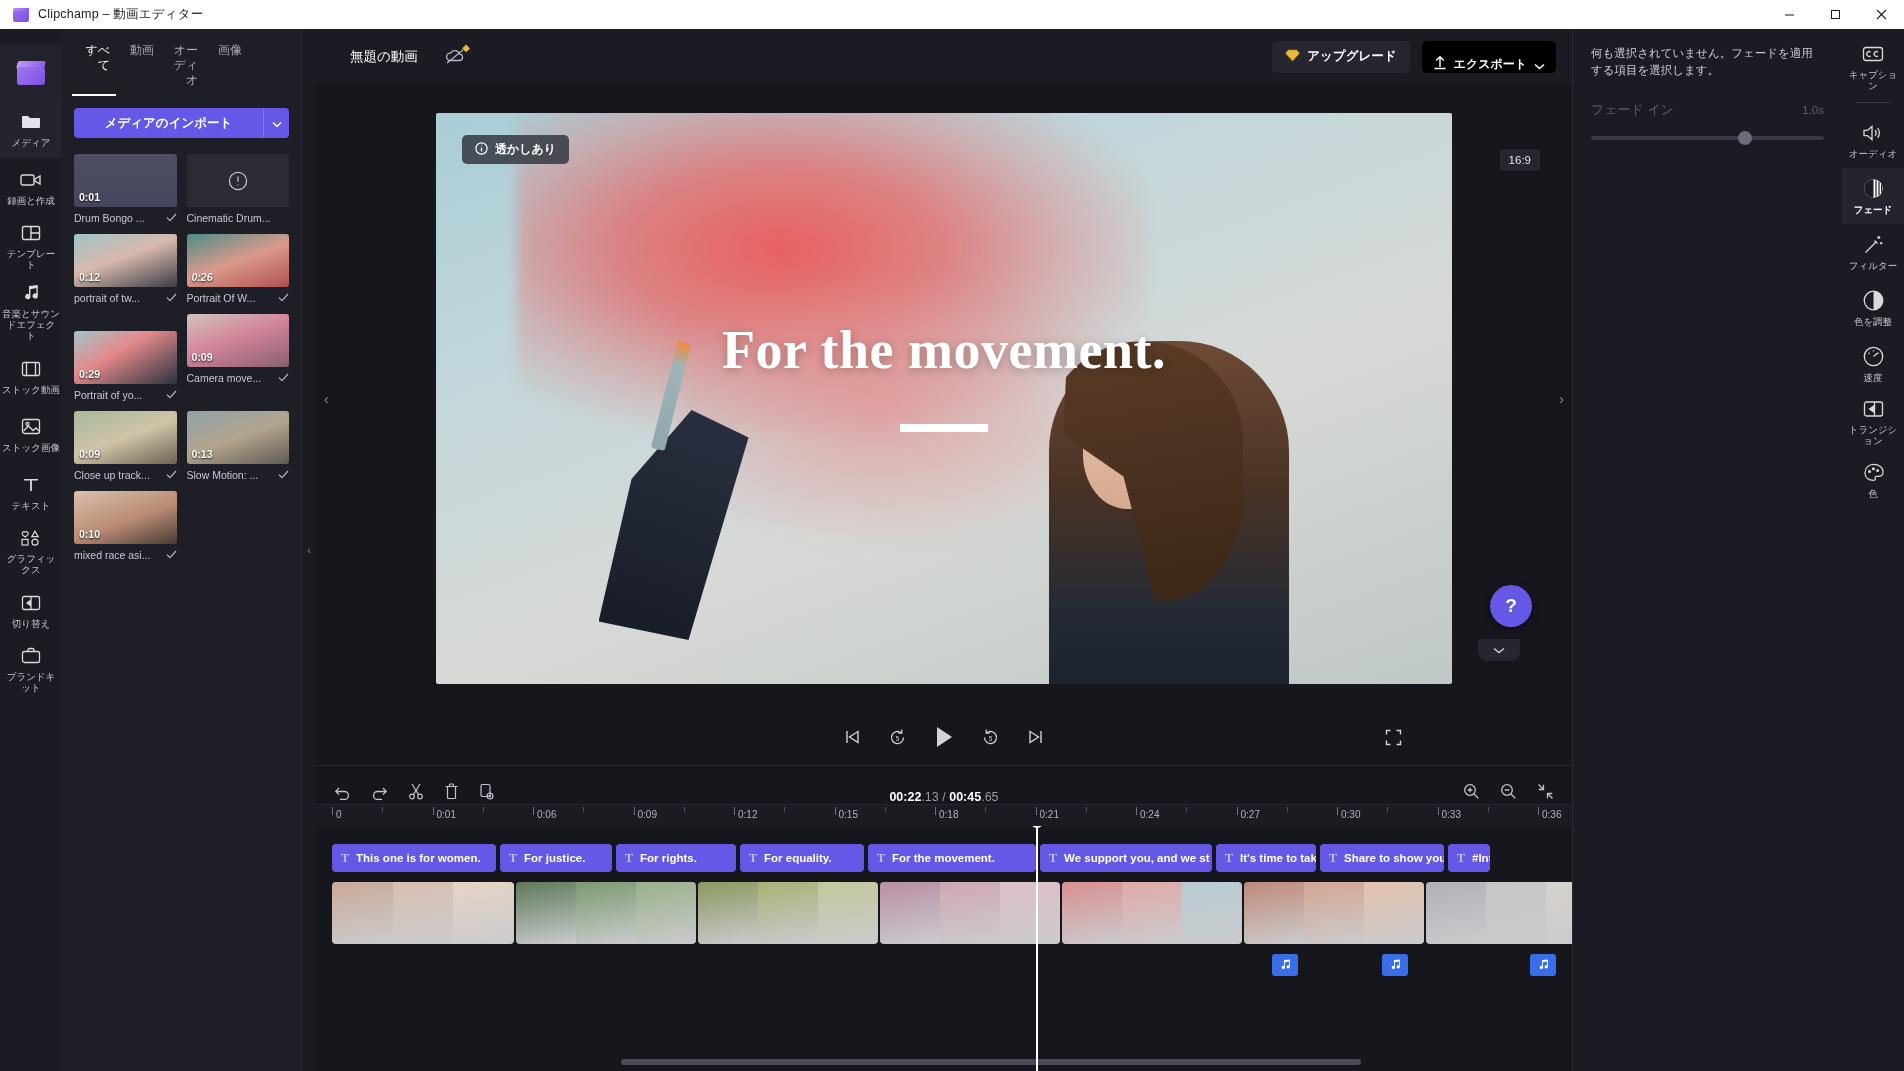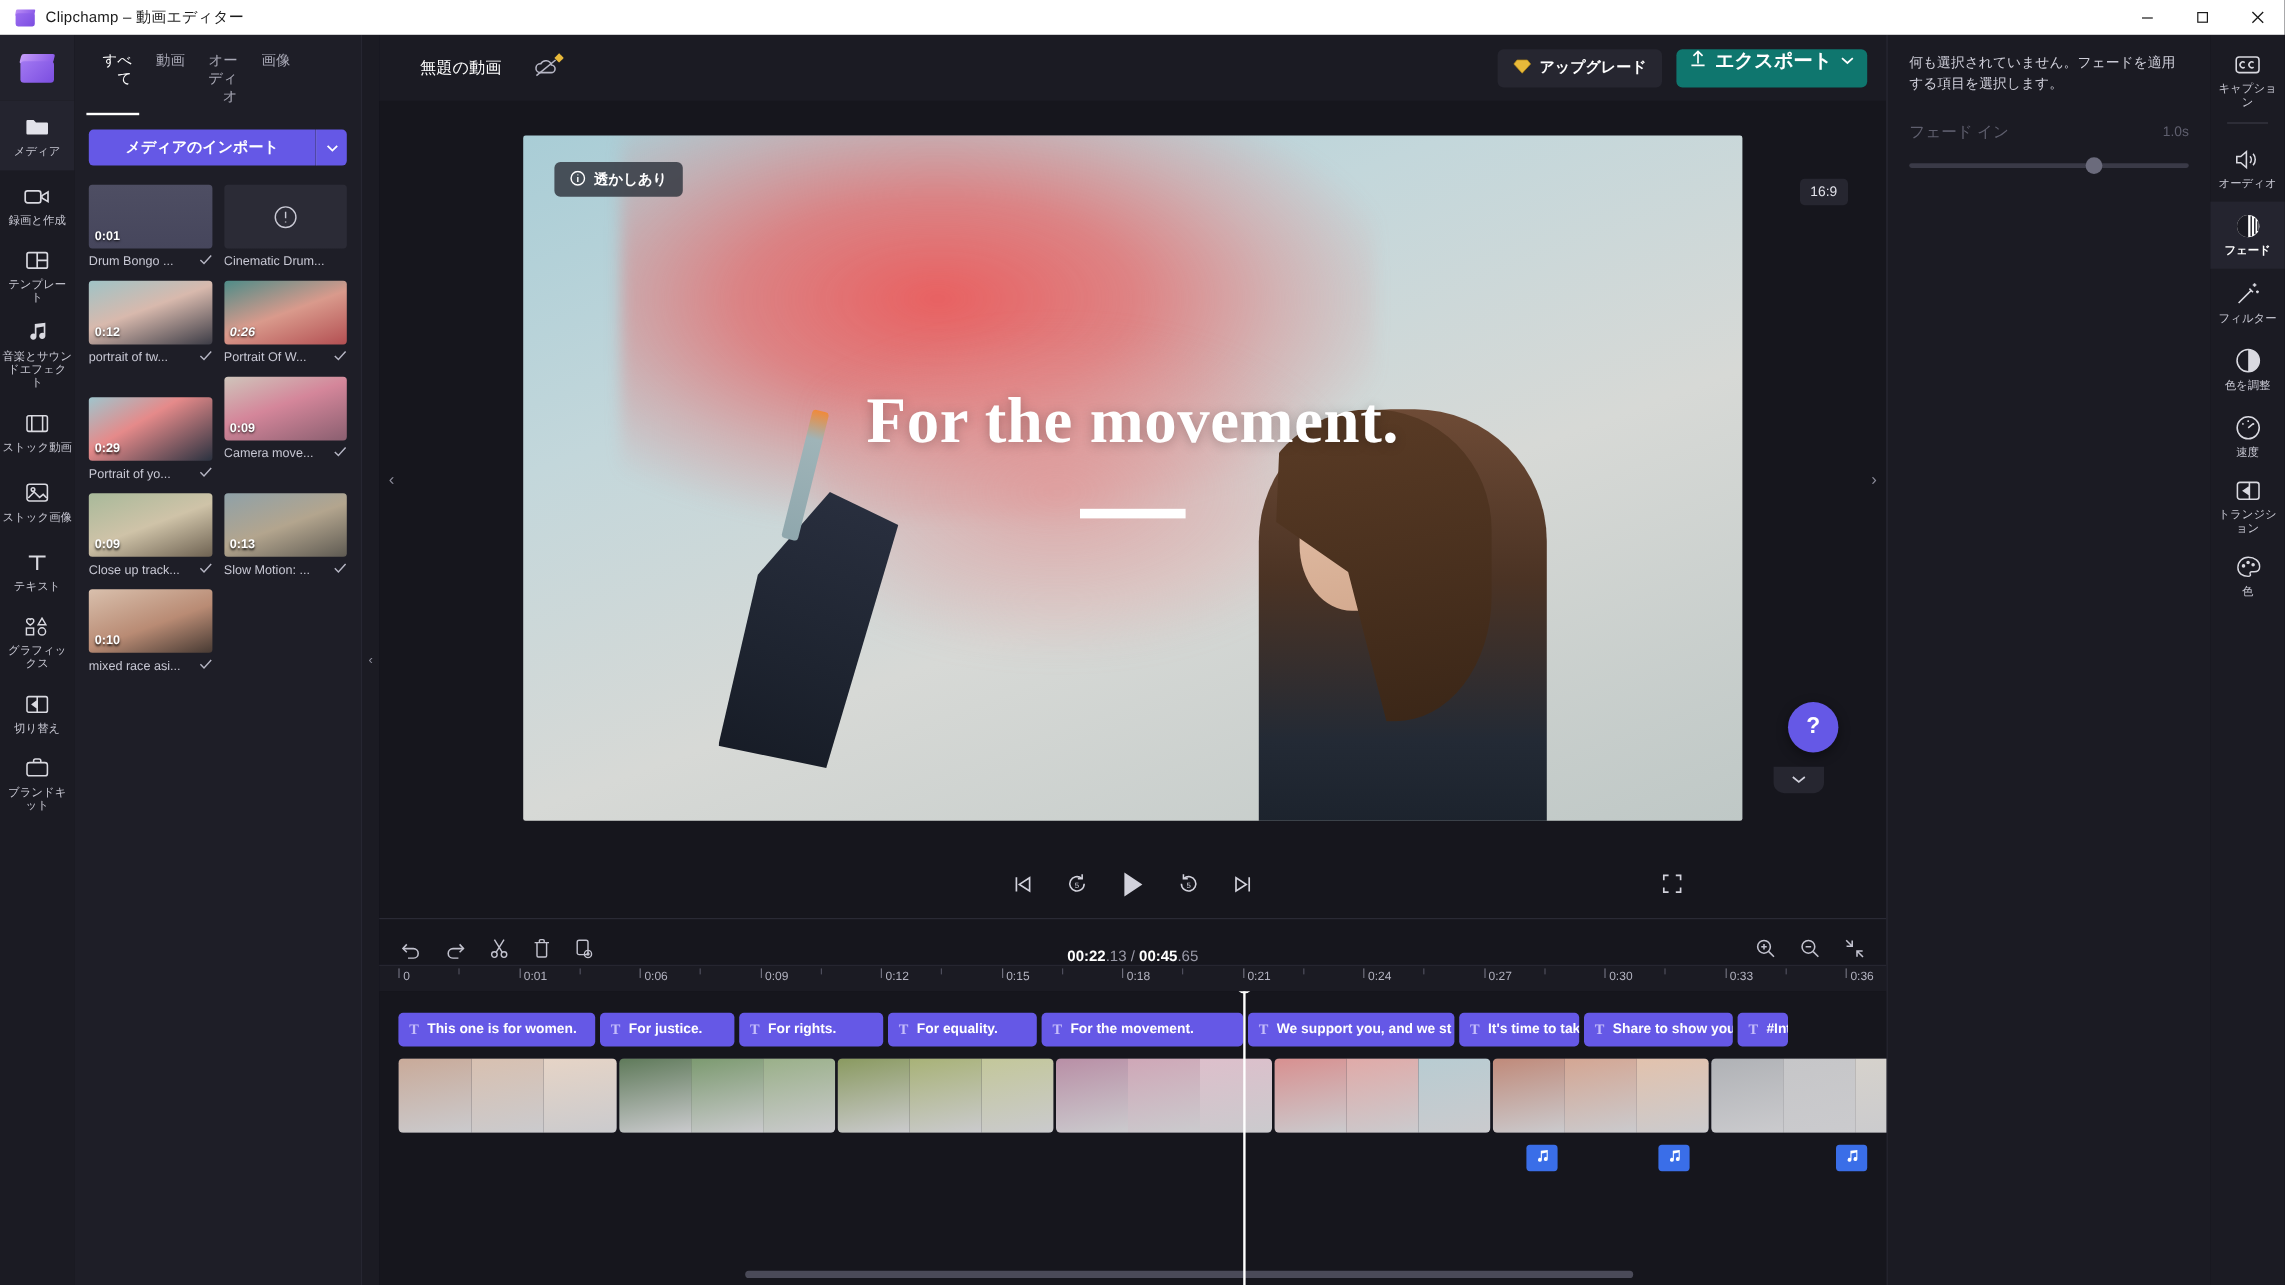--- a/index.html
+++ b/index.html
@@ -34,21 +34,21 @@
   }
   .tb-btn svg { display:block; }
 
   
   .app { display: flex; height: calc(1071px - 29px); }
 
   
   .rail {
     width: 62px; background: #1b1b23; flex: 0 0 62px;
     display: flex; flex-direction: column; align-items: center;
-    padding-top: 0px;
+    padding-top: 16px;
   }
   .rail-logo {
     width: 62px; height: 55px; display:flex; align-items:center; justify-content:center;
     background:#22222c;
   }
   .rail-logo .lg { width:28px; height:24px; position:relative; }
   .rail-logo .lg .b {
     position:absolute; left:0; top:6px; width:28px; height:18px; border-radius:3px;
     background: linear-gradient(135deg,#a278f2,#7b4ee0);
   }
@@ -120,22 +120,22 @@
   }
   .proj-title { font-size:13.5px; color:#ffffff; margin-left:18px; }
   .cloud-wrap { position:relative; margin-left:14px; width:22px; height:20px; cursor:pointer;}
   .gem-badge { position:absolute; right:-4px; top:-5px; font-size:10px; color:#e8b93a; }
   .topbar-spacer { flex:1; }
   .btn-upgrade {
     display:flex;align-items:center;gap:7px; background:#262630; color:#fff; border:none;
     border-radius:5px; height:32px; padding:0 13px; font-size:12.5px; cursor:pointer; font-weight:600;
   }
   .btn-export {
-    display:flex;align-items:flex-start;gap:7px; background:#0f766e; color:#fff; border:none;
-    border-radius:5px; height:32px; padding:0 11px; font-size:16px; cursor:pointer; font-weight:600;
+    display:flex;align-items:flex-end;gap:7px; background:#000000; color:#fff; border:none;
+    border-radius:5px; height:32px; padding:0 11px; font-size:12px; cursor:pointer; font-weight:600;
   }
 
   .stage { flex:1; position:relative; display:flex; align-items:center; justify-content:center; }
   .stage-inner { position:relative; }
   .video {
     width:1016px; height:571px; border-radius:2px; position:relative; overflow:hidden;
     background: linear-gradient(160deg,#a9cdd6 0%, #c3d7db 30%, #d7d9d6 60%, #bfc8c6 100%);
   }
   .smoke {
     position:absolute; left:8%; top:-6%; width:62%; height:62%;

